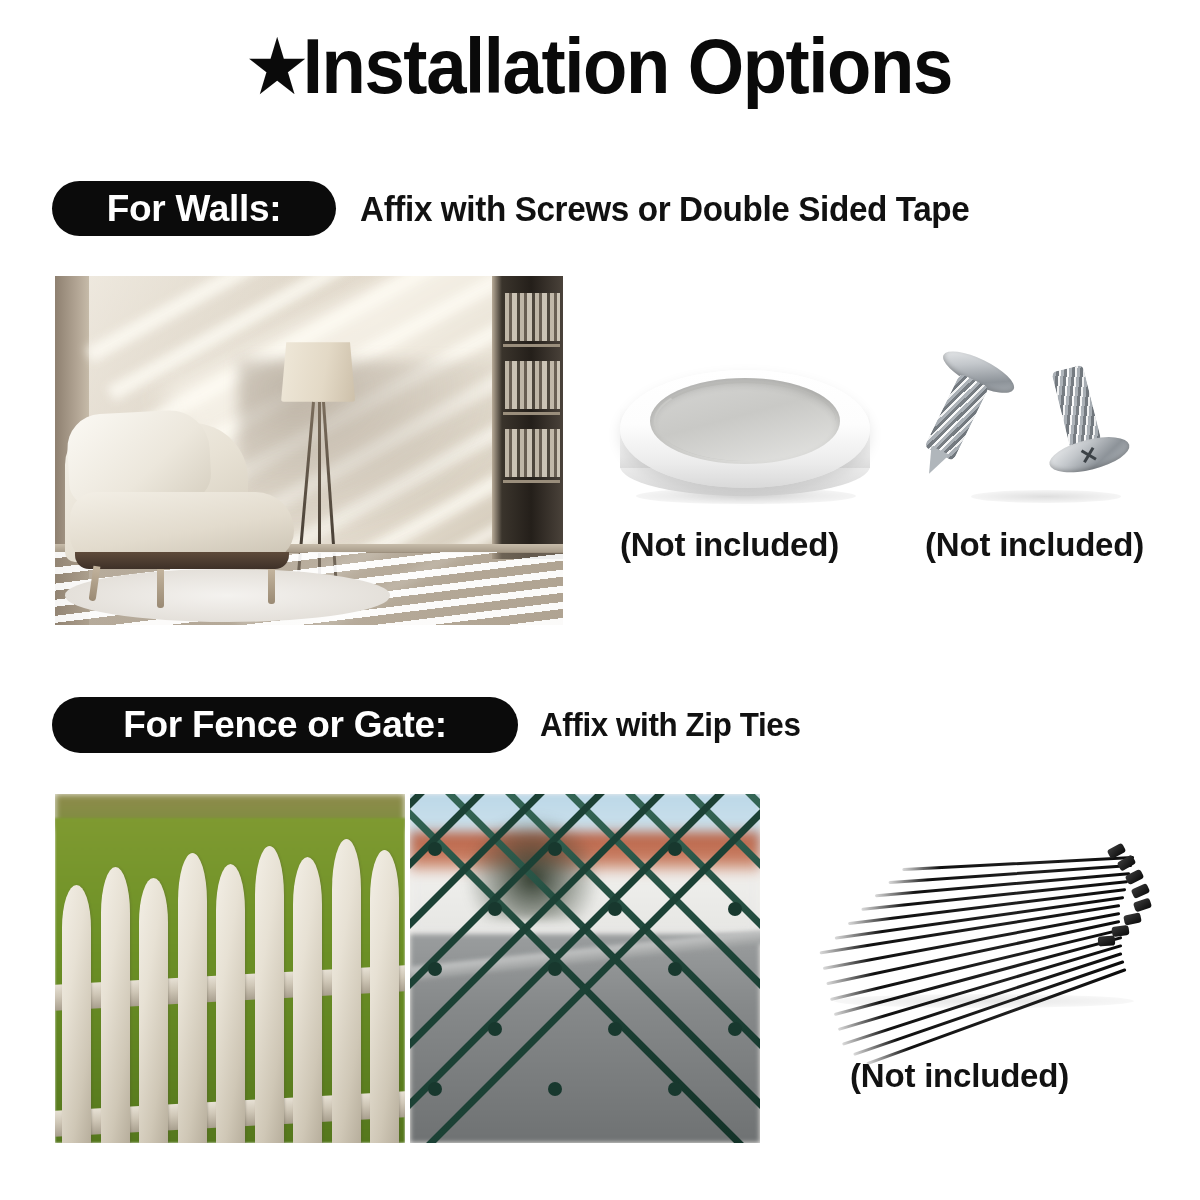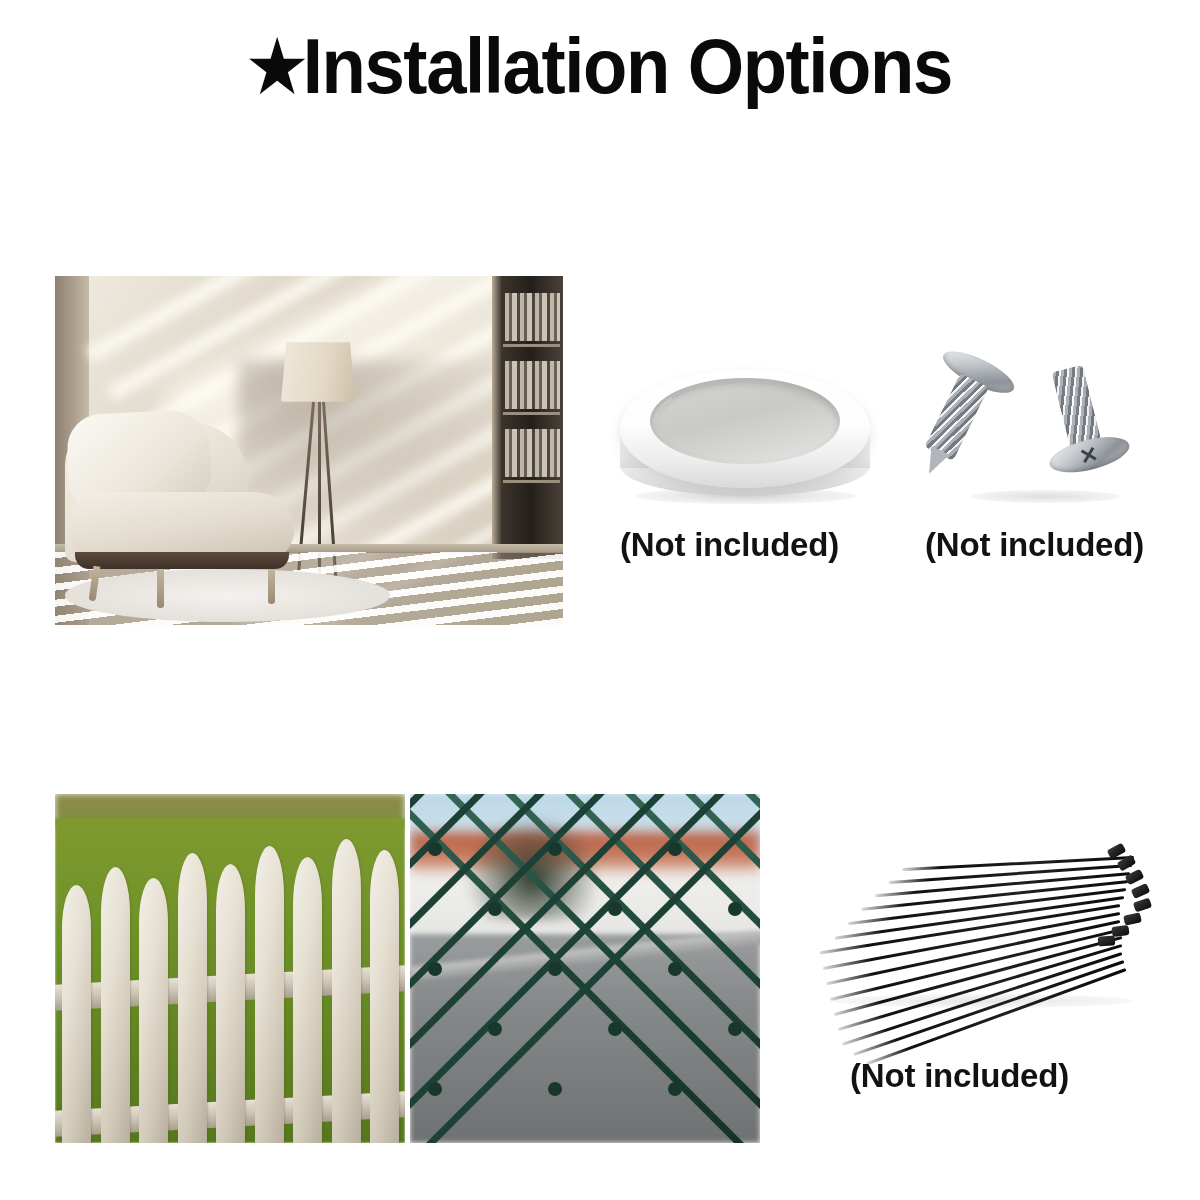--- a/index.html
+++ b/index.html
@@ -337,20 +337,26 @@
 </style>
 </head>
 <body>
 
 <div class="page">
 
   <div class="title">
     <span class="star">★</span><span>Installation Options</span>
   </div>
 
+  <div class="sec-head" id="sec1-head">
+    <div class="pill">
+      <span>For Walls:</span>
+    </div>
+    <div class="sec-caption">Affix with Screws  or Double Sided Tape</div>
+  </div>
 
   <div class="photo" id="photo-livingroom">
     <div class="lr-wall"></div>
     <div class="lr-wall-left"></div>
     <div class="lr-sun"></div>
     <div class="lr-sun2"></div>
     <div class="lr-shadow-curve"></div>
 
     <div class="lr-shelf">
       <div class="shelf-row" style="top:24%"></div>
@@ -399,20 +405,26 @@
     </div>
 
     <div class="screw" style="left:105px; top:6px; transform: rotate(-14deg); transform-origin: 40px 60px;">
       <div class="screw-shank" style="left:24px; top:6px; width:32px; height:80px;"></div>
       <div class="screw-head" style="left:0; top:80px; width:82px; height:30px;"></div>
       <div class="screw-cross" style="left:31px; top:85px; font-size:22px;">✕</div>
     </div>
   </div>
   <div class="not-included" id="not-included-screws">(Not included)</div>
 
+  <div class="sec-head" id="sec2-head">
+    <div class="pill">
+      <span>For Fence or Gate:</span>
+    </div>
+    <div class="sec-caption">Affix with Zip Ties</div>
+  </div>
 
   <div class="photo" id="photo-picketfence">
     <div class="pf-sky"></div>
     <div class="pf-grass"></div>
     <div class="pf-rail" style="top:52%;"></div>
     <div class="pf-rail" style="top:88%;"></div>
     <div class="picket" style="left:2%;  width:8.4%; height:78%;"></div>
     <div class="picket" style="left:13%; width:8.4%; height:83%;"></div>
     <div class="picket" style="left:24%; width:8.4%; height:80%;"></div>
     <div class="picket" style="left:35%; width:8.4%; height:87%;"></div>

